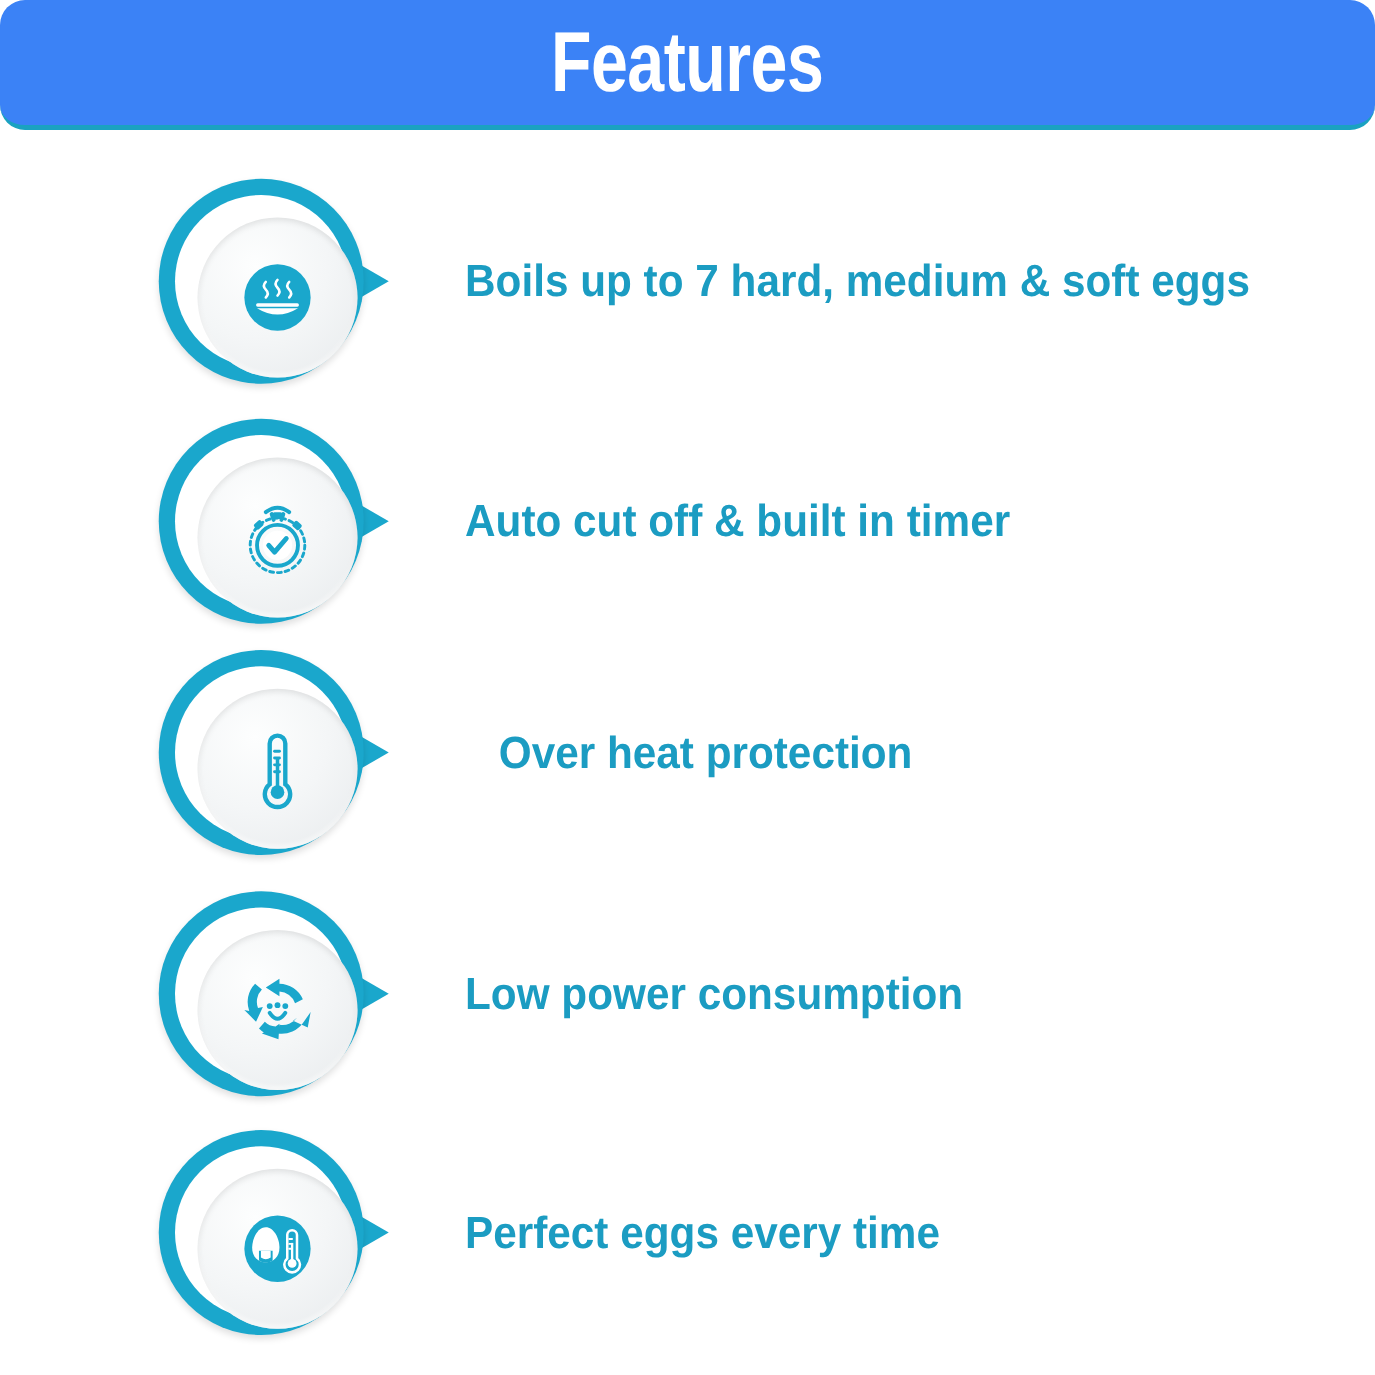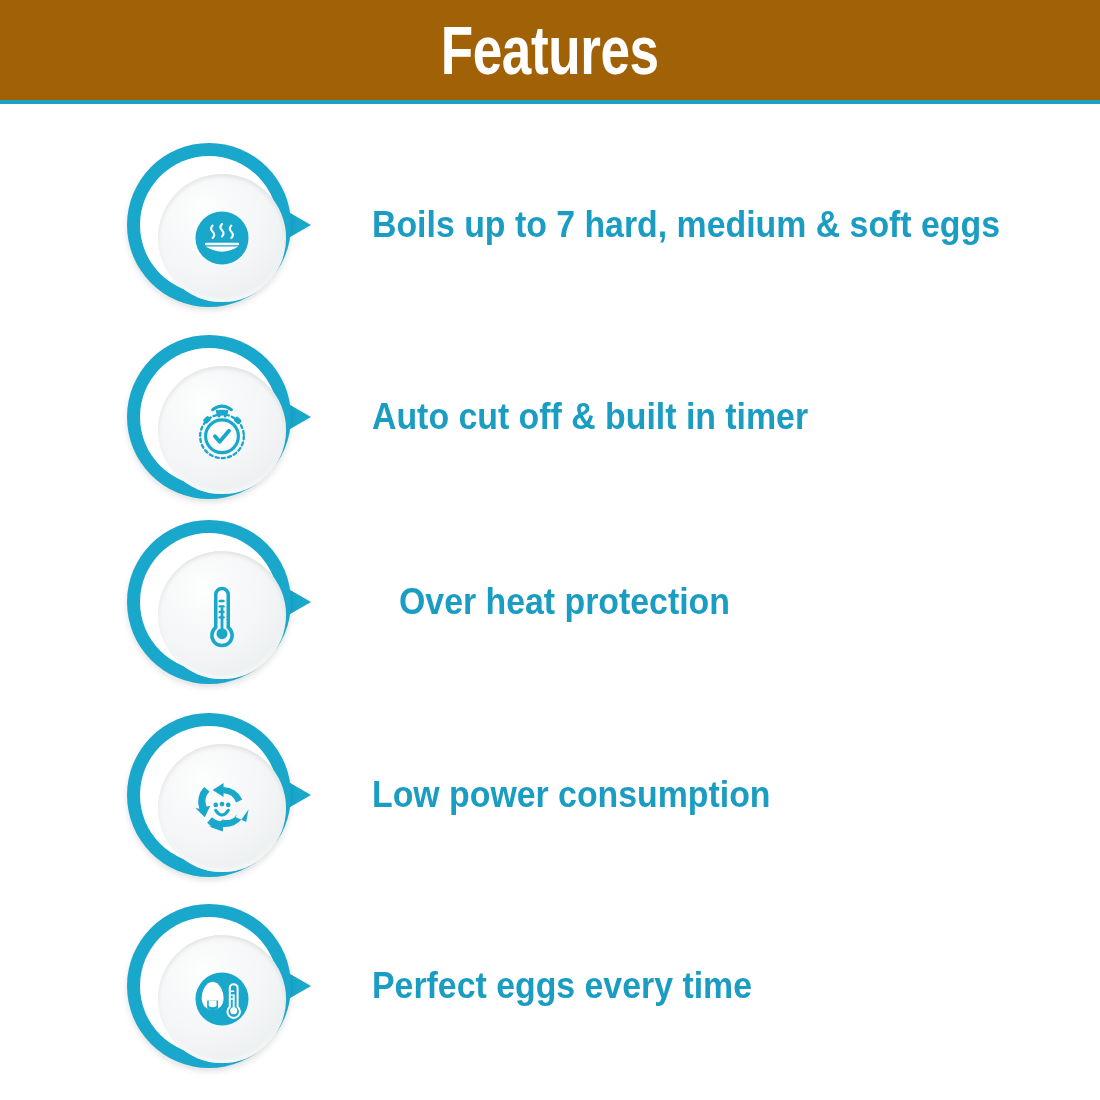--- a/index.html
+++ b/index.html
@@ -20,26 +20,27 @@
     background: #ffffff;
   }
 
   
   .header {
     position: absolute;
     left: 0;
     top: 0;
     width: 1100px;
     height: 104px;
-    background: #a16207;
+    background: #3b82f6;
     border-bottom: 4px solid #1aa2c0;
     box-sizing: border-box;
     display: flex;
     align-items: center;
     justify-content: center;
+    border-radius: 20px;
   }
   .header-title {
     color: #ffffff;
     font-family: "Liberation Sans Narrow", "Liberation Sans", sans-serif;
     font-weight: bold;
     font-size: 68px;
     letter-spacing: -0.5px;
     line-height: 1;
     transform: scaleX(0.78);
     transform-origin: center center;

